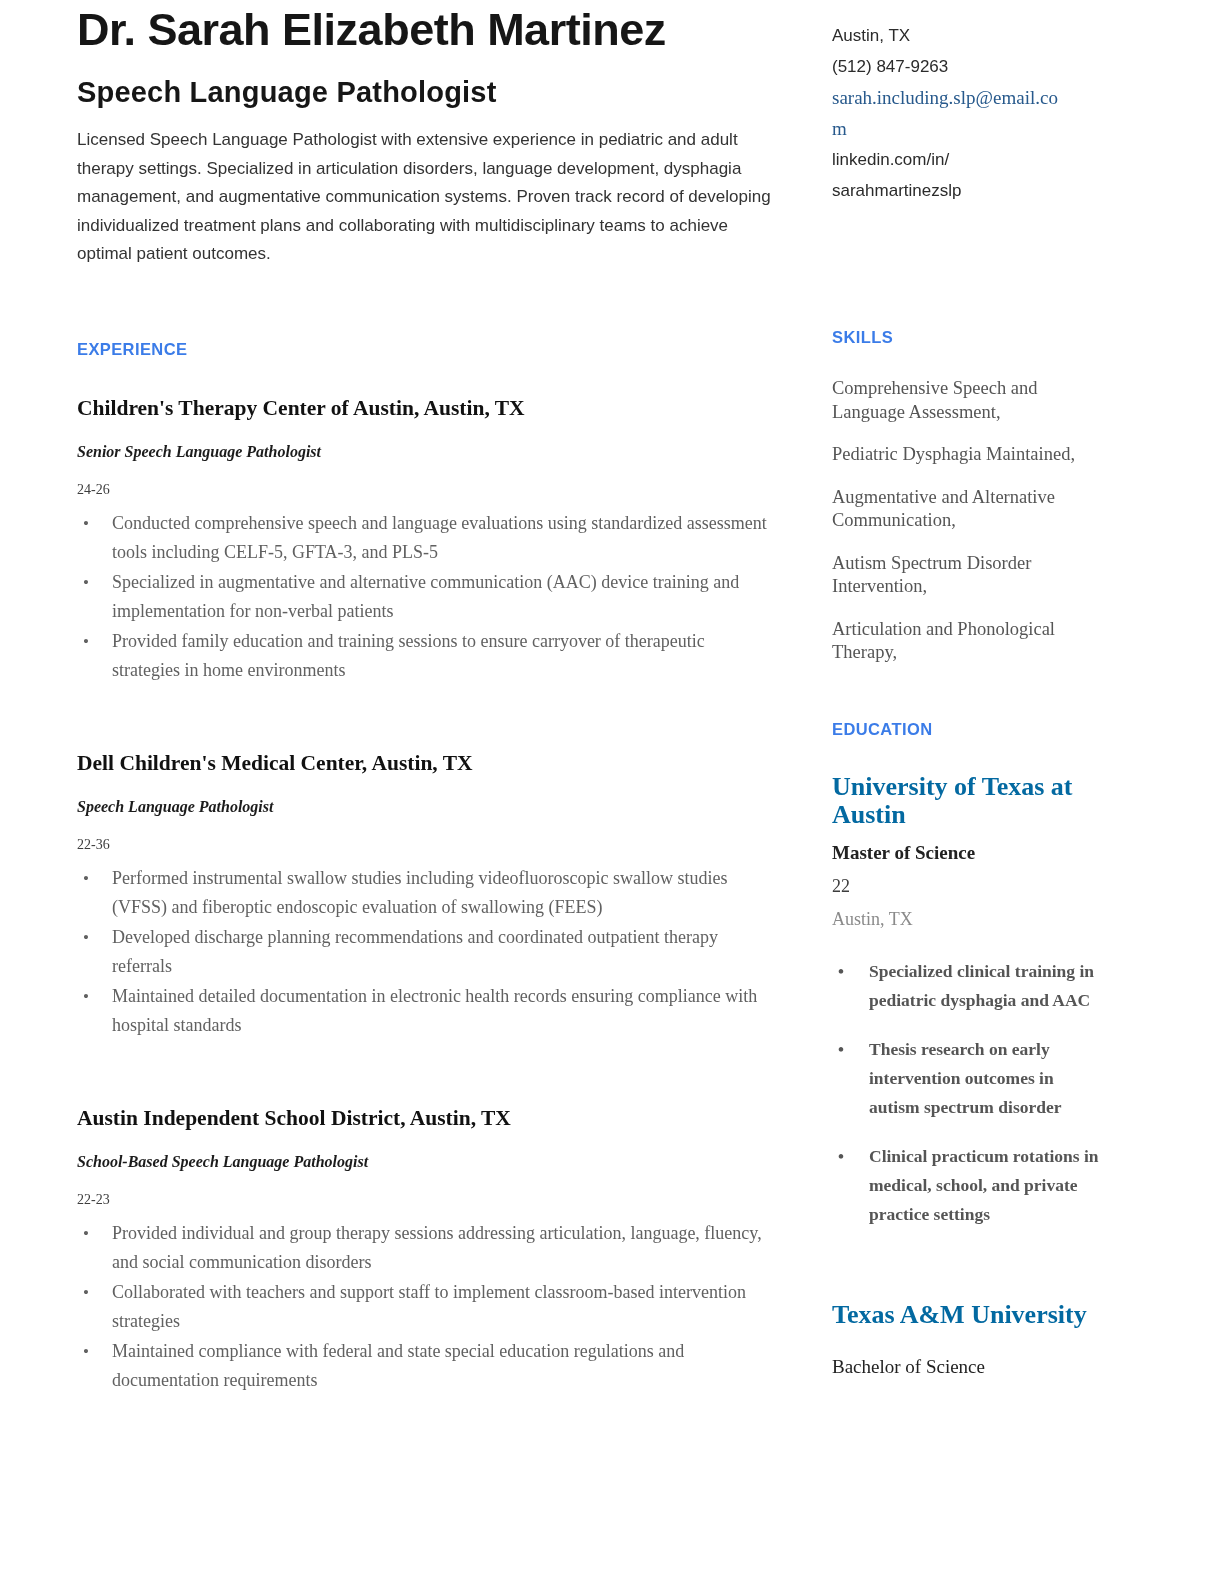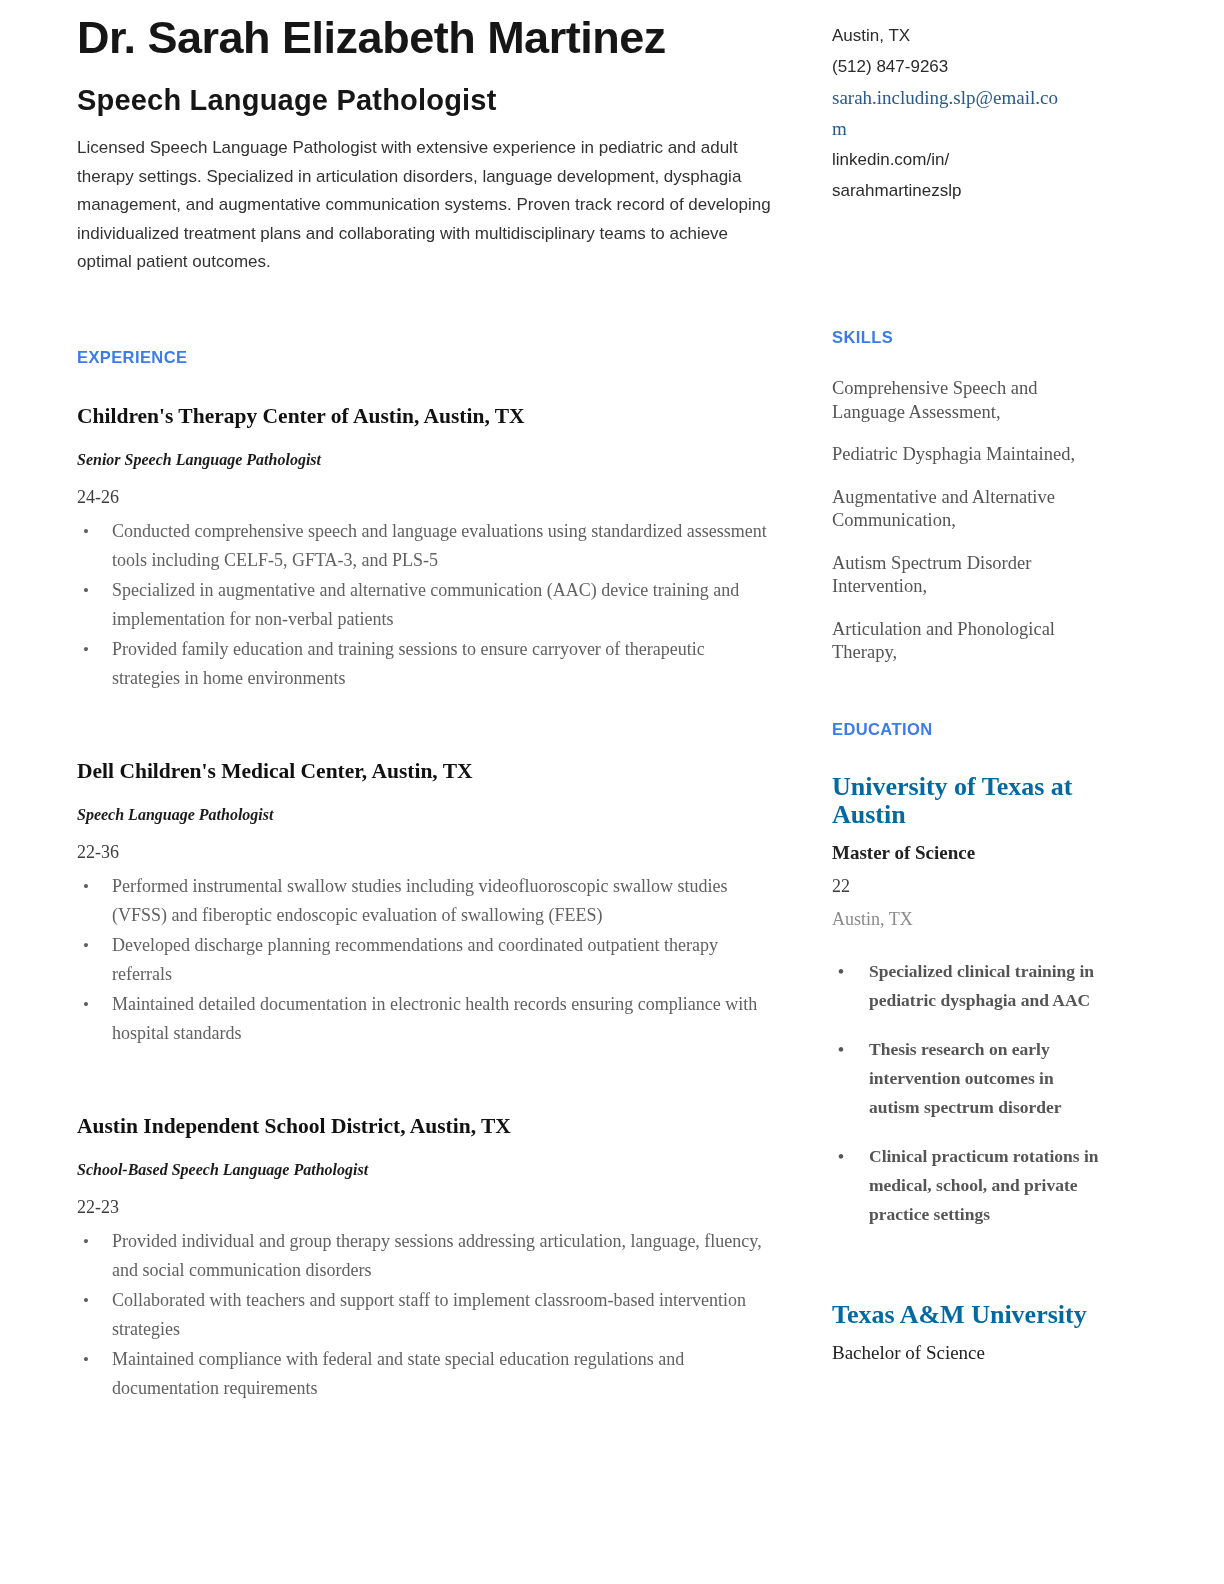--- a/index.html
+++ b/index.html
@@ -5,39 +5,39 @@
   * { margin:0; padding:0; box-sizing:border-box; }
   html,body { background:#ffffff; }
   body { width:1224px; height:1584px; position:relative; overflow:hidden;
          font-family:"Liberation Sans","DejaVu Sans",sans-serif; }
   .page { position:relative; width:1224px; height:1584px; background:#ffffff; }
 
   .col-left  { position:absolute; left:77px;  top:0; width:710px; }
   .col-right { position:absolute; left:832px; top:0; width:275px; }
 
   
-  .name { margin-top:12px; font-size:45px; line-height:52px; font-weight:700;
+  .name { margin-top:4px; font-size:45px; line-height:52px; font-weight:700;
           letter-spacing:-0.5px; color:#161616; white-space:nowrap; }
   .role { margin-top:18px; font-size:29px; line-height:36px; font-weight:700;
           color:#161616; letter-spacing:0.2px; }
   .summary { margin-top:16px; width:706px; font-size:17px; line-height:28.5px;
              color:#333333; }
 
   .sec-heading { font-size:16.5px; font-weight:700; letter-spacing:0.4px;
                  color:#3b7ce8; line-height:20px; }
   .exp-heading { margin-top:70px; }
 
   .job { margin-top:36px; }
   .job + .job { margin-top:64px; }
   .company { font-family:"Liberation Serif","DejaVu Serif",serif;
              font-size:21.5px; line-height:27px; font-weight:700; color:#111111; }
   .job-title { margin-top:17px; font-family:"Liberation Serif","DejaVu Serif",serif;
                font-style:italic; font-weight:700; font-size:16px; line-height:26px; color:#1c1c1c; }
   .job-dates { margin-top:13px; font-family:"Liberation Serif","DejaVu Serif",serif;
-               font-size:18px; line-height:23px; color:#3d3d3d; }
+               font-size:14px; line-height:23px; color:#3d3d3d; }
   ul.bullets { margin-top:8px; list-style:none; }
   ul.bullets li { position:relative; padding-left:35px; max-width:700px;
                   font-family:"Liberation Serif","DejaVu Serif",serif;
                   font-size:18px; line-height:29.5px; color:#616161; }
   ul.bullets li::before { content:"•"; position:absolute; left:6px; top:0;
                           color:#616161; font-size:17px; }
 
   
   .contact { margin-top:20px; font-size:17px; line-height:31px; color:#2b2b2b; }
   .contact-line { display:block; }
@@ -58,21 +58,21 @@
   .school-loc { margin-top:10px; font-family:"Liberation Serif","DejaVu Serif",serif;
                 font-size:18px; line-height:23px; color:#8a8a8a; }
   ul.edu-bullets { margin-top:26px; list-style:none; }
   ul.edu-bullets li { position:relative; padding-left:37px;
                       font-family:"Liberation Serif","DejaVu Serif",serif;
                       font-weight:600; font-size:17.5px; line-height:29px;
                       color:#555555; margin-bottom:20px; }
   ul.edu-bullets li::before { content:"•"; position:absolute; left:6px; top:0;
                               color:#555555; font-size:17px; }
   .school-2 { margin-top:72px; }
-  .degree-2 { margin-top:12px; font-weight:500;font-family:Liberation Serif, serif; }
+  .degree-2 { margin-top:26px; font-weight:500;font-family:Liberation Serif, serif; }
 </style>
 </head>
 <body>
 
 <div class="page">
 
   <div class="col-left">
 
     <h1 class="name">Dr. Sarah Elizabeth Martinez</h1>
     <h2 class="role">Speech Language Pathologist</h2>

